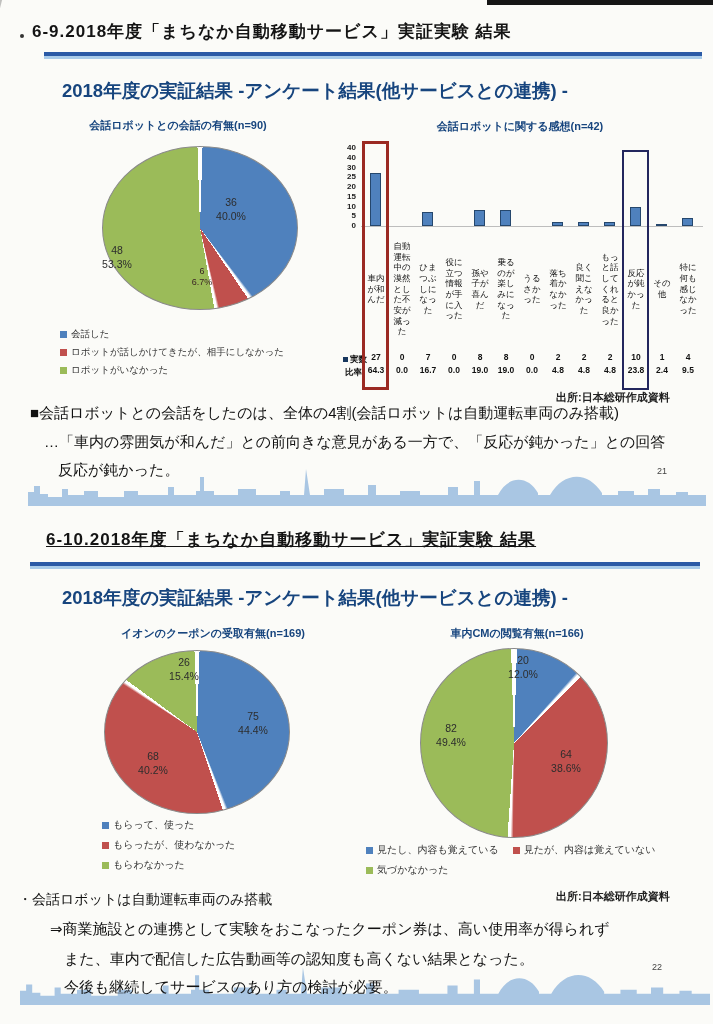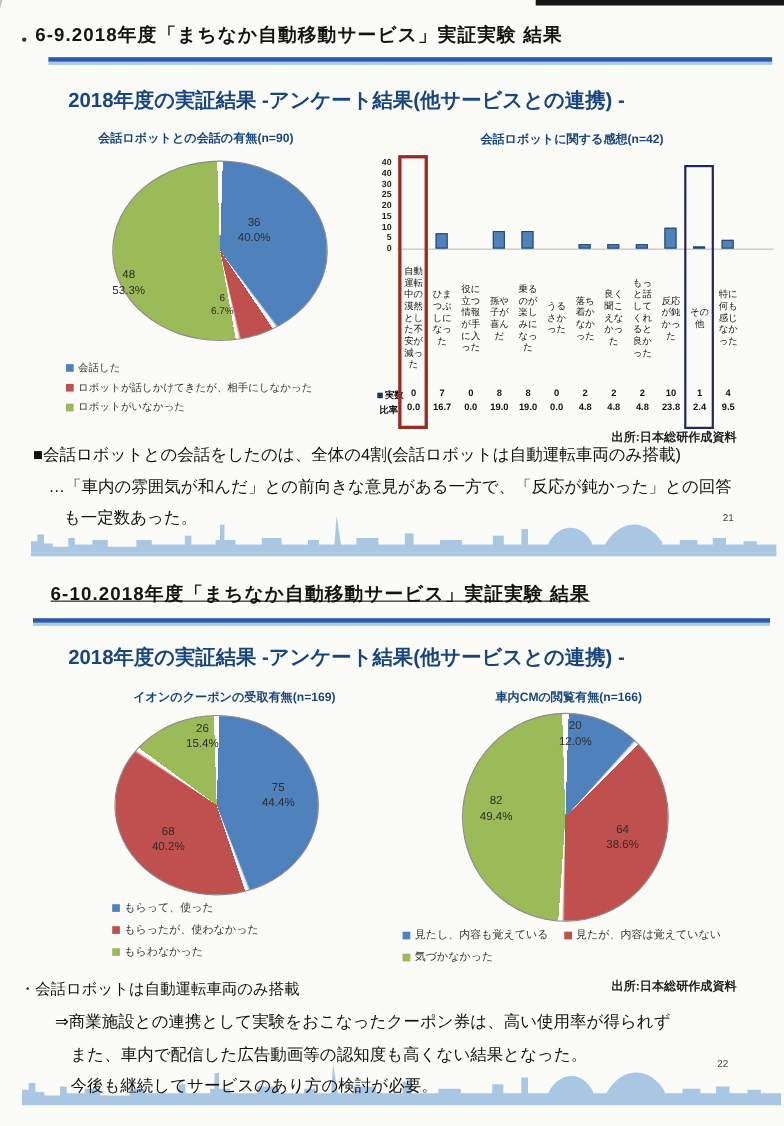--- a/index.html
+++ b/index.html
@@ -93,20 +93,30 @@
           <div class="ytick" style="top: 33.25px;">25</div>
           <div class="ytick" style="top: 43px;">20</div>
           <div class="ytick" style="top: 52.75px;">15</div>
           <div class="ytick" style="top: 62.5px;">10</div>
           <div class="ytick" style="top: 72.25px;">5</div>
           <div class="ytick" style="top: 82px;">0</div>
         </div>
       <div id="bar-base"></div>
       <div id="bar-cols">
           <div class="bcol">
+            <div class="bar-area">
+              <div class="bar" style="height: 52.65px;"></div>
+            </div>
+            <div class="bcat">
+              <span>車内が和んだ</span>
+            </div>
+            <div class="bnum">27</div>
+            <div class="bnum">64.3</div>
+          </div>
+          <div class="bcol">
             <div class="bar-area"></div>
             <div class="bcat">
               <span>自動運転中の漠然とした不安が減った</span>
             </div>
             <div class="bnum">0</div>
             <div class="bnum">0.0</div>
           </div>
           <div class="bcol">
             <div class="bar-area">
               <div class="bar" style="height: 13.65px;"></div>
@@ -216,21 +226,21 @@
         </div>
       <div class="rowlab" style="left:0;top:214px;"><span class="sq"></span><span>実数</span></div>
       <div class="rowlab" style="left:2px;top:227px;"><span>比率</span></div>
       <div class="hlbox" id="hl-red" style="left: 19px;"></div>
       <div class="hlbox" id="hl-navy" style="left: 279px;"></div>
     </div>
     <div class="src" style="left:556px;top:390px;">出所:日本総研作成資料</div>
 
     <div class="note" style="left:30px;top:404px;">■会話ロボットとの会話をしたのは、全体の4割(会話ロボットは自動運転車両のみ搭載)</div>
     <div class="note" style="left:44px;top:433px;">…「車内の雰囲気が和んだ」との前向きな意見がある一方で、「反応が鈍かった」との回答</div>
-    <div class="note" style="left:58px;top:461px;">も一定数あった。</div>
+    <div class="note" style="left:58px;top:461px;">反応が鈍かった。</div>
     <div class="pageno" style="left:657px;top:466px;">21</div>
 
     <svg class="sky" style="left:28px;top:461px;" width="678" height="45" viewBox="0 0 678 45" preserveAspectRatio="none">
       <path fill="#a9c6e3" d="M0 41 L0 31 L6 31 L6 25 L12 25 L12 33 L20 33 L20 36 L34 36 L34 28 L40 28 L40 34 L56 34 L56 30 L70 30 L70 36 L96 36 L96 30 L110 30 L110 34 L140 34 L140 26 L146 26 L146 34 L168 34 L168 30 L172 30 L172 16 L176 16 L176 30 L186 30 L186 34 L210 34 L210 28 L228 28 L228 34 L252 34 L252 30 L262 30 L262 34 L276 34 L278 8 L282 34 L296 34 L296 28 L316 28 L316 34 L340 34 L340 24 L348 24 L348 34 L372 34 L372 30 L392 30 L392 34 L420 34 L420 26 L430 26 L430 34 L446 34 L446 20 L452 20 L452 34 L470 34 C480 14 500 14 510 32 L510 34 L522 34 C536 10 560 10 574 32 L574 34 L590 34 L590 30 L606 30 L606 34 L620 34 L620 28 L632 28 L632 34 L648 34 L648 31 L660 31 L660 34 L678 34 L678 41 Z"></path>
       <rect x="0" y="41" width="678" height="4" fill="#a9c6e3"></rect>
     </svg>
   </div>
 
   <div>
     <div class="hdr" style="left:46px;top:528px;text-decoration:underline;">6-10.2018年度「まちなか自動移動サービス」実証実験 結果</div>

